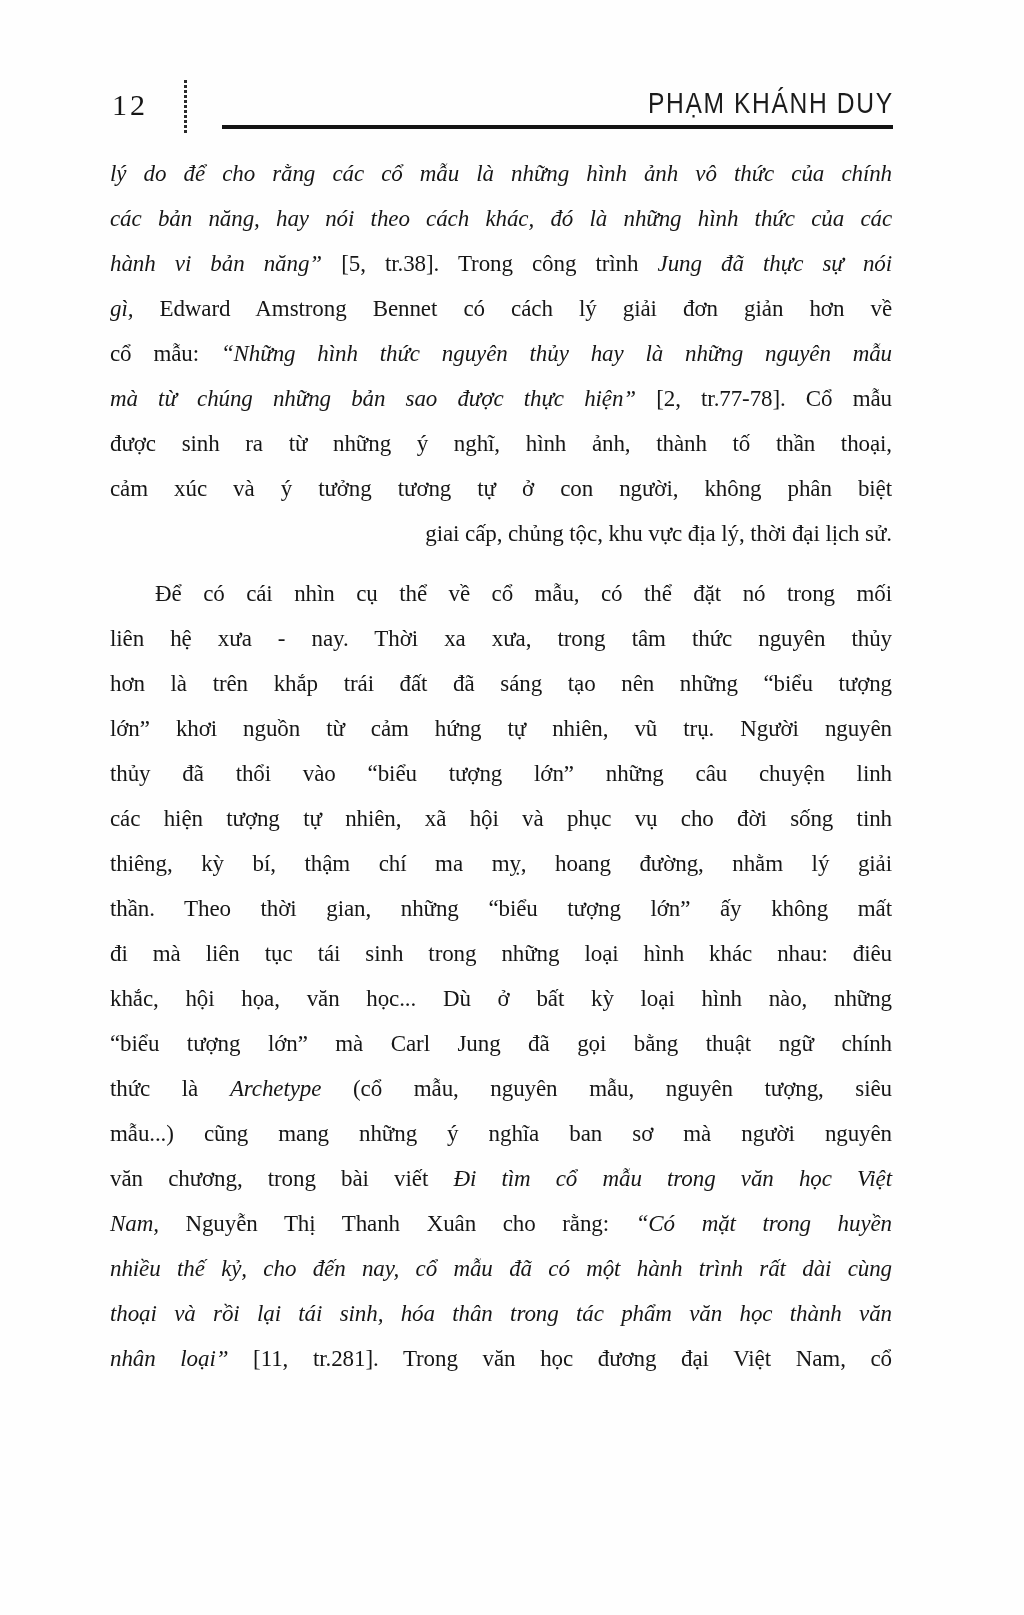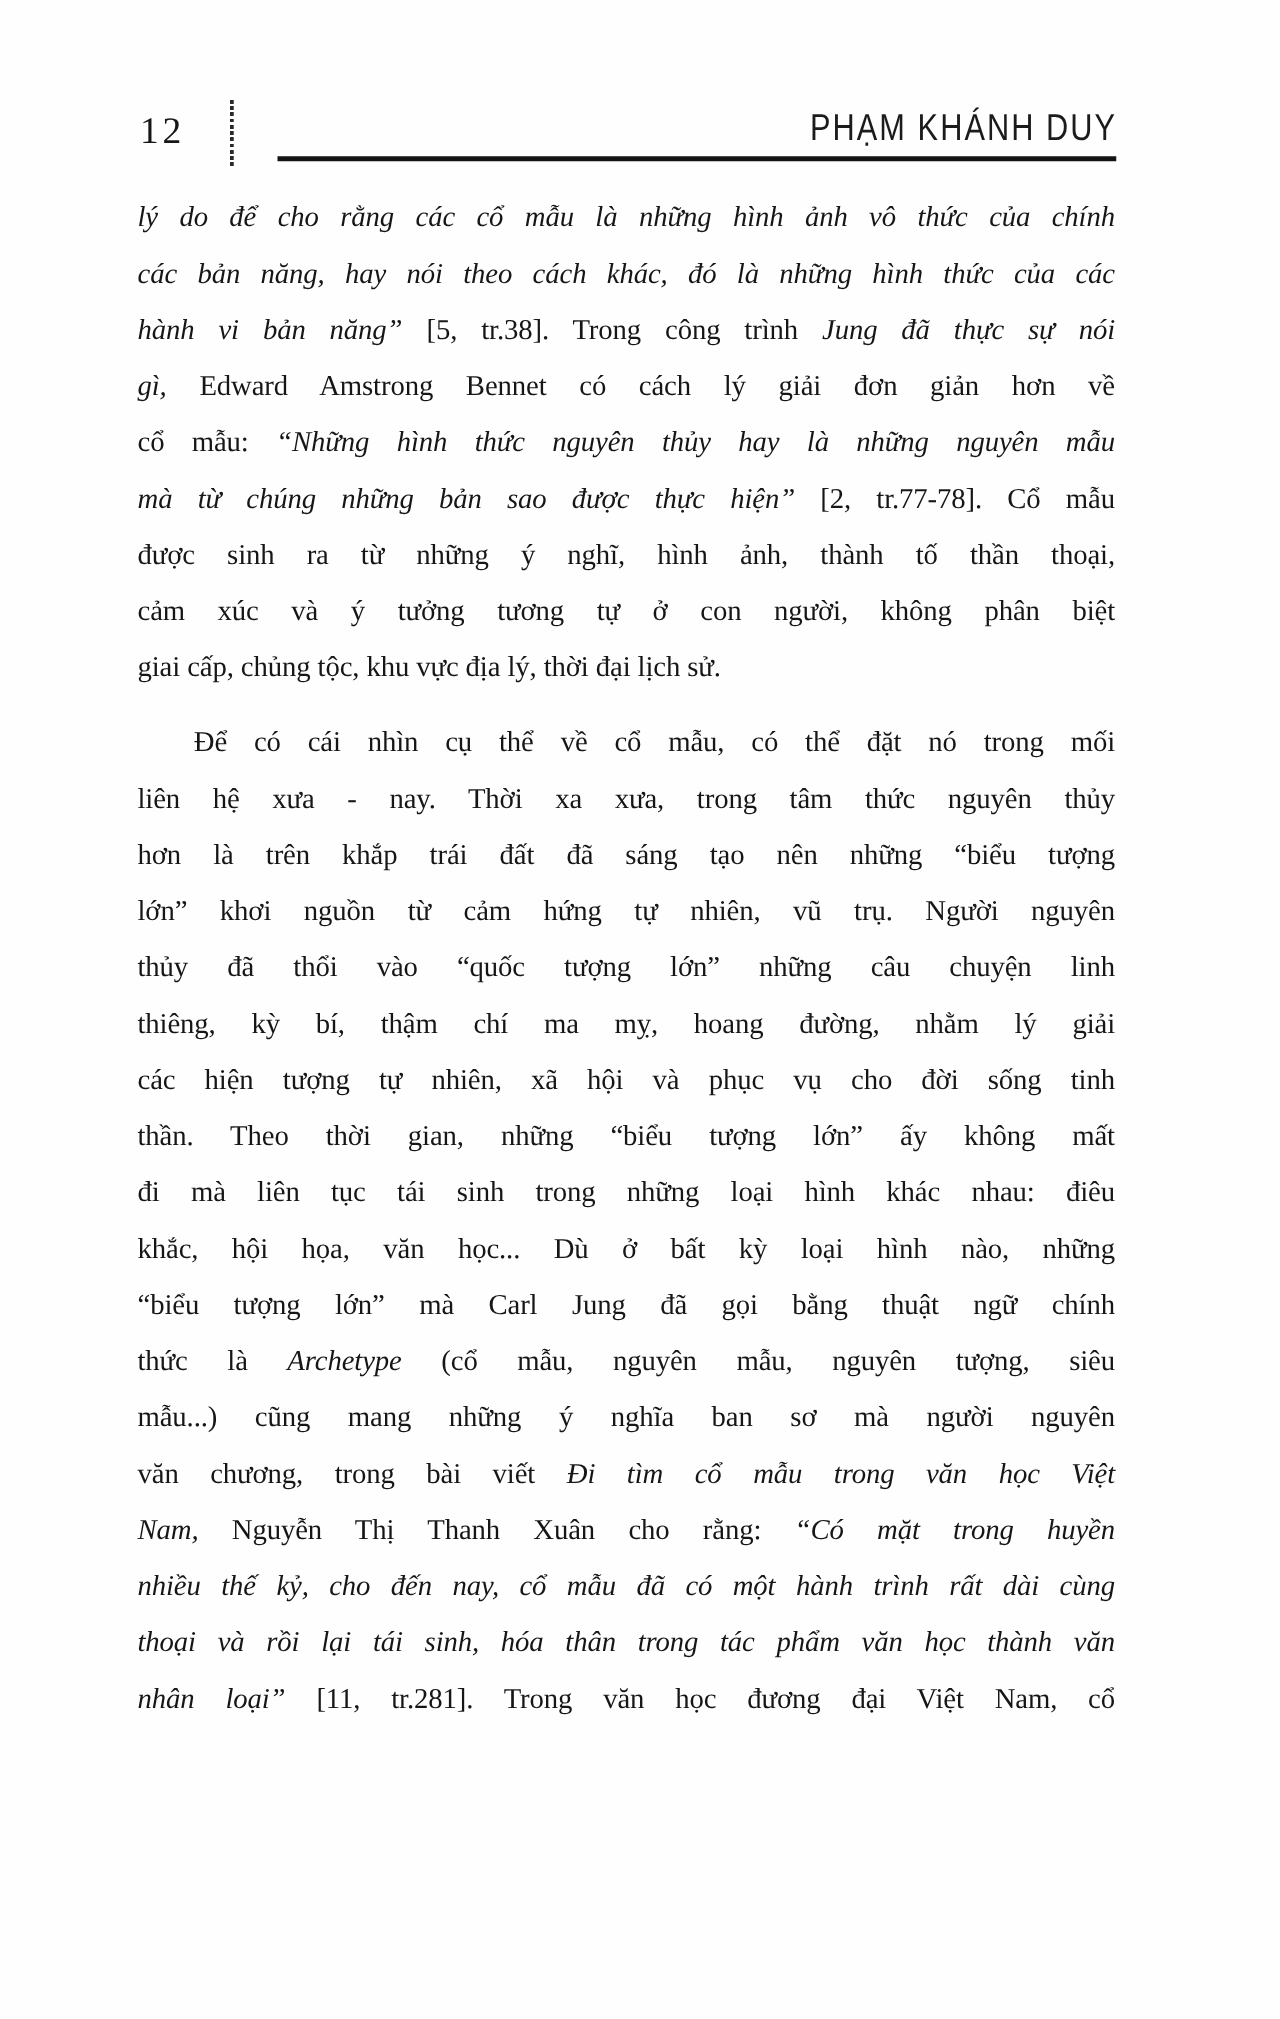--- a/index.html
+++ b/index.html
@@ -53,21 +53,21 @@
     left: 110px;
     top: 151px;
     width: 782px;
     font-size: 23px;
     line-height: 45px;
   }
   .paragraph { margin: 0; }
   .paragraph.spaced { margin-top: 15px; }
   .line {
     height: 45px;
-    text-align: left;
+    text-align: right;
   }
   .line.just {
     text-align: justify;
     text-align-last: justify;
   }
   .line.indent { text-indent: 45px; }
   .line em { font-style: italic; }
   .line span, .line em { letter-spacing: -0.1px; }
 </style>
 </head>
@@ -90,23 +90,23 @@
       <div class="line just"><em>mà từ chúng những bản sao được thực hiện” </em><span>[2, tr.77-78]. Cổ mẫu</span></div>
       <div class="line just"><span>được sinh ra từ những ý nghĩ, hình ảnh, thành tố thần thoại,</span></div>
       <div class="line just"><span>cảm xúc và ý tưởng tương tự ở con người, không phân biệt</span></div>
       <div class="line"><span>giai cấp, chủng tộc, khu vực địa lý, thời đại lịch sử.</span></div>
     </div>
     <div class="paragraph spaced">
       <div class="line just indent"><span>Để có cái nhìn cụ thể về cổ mẫu, có thể đặt nó trong mối</span></div>
       <div class="line just"><span>liên hệ xưa - nay. Thời xa xưa, trong tâm thức nguyên thủy</span></div>
       <div class="line just"><span>hơn là trên khắp trái đất đã sáng tạo nên những “biểu tượng</span></div>
       <div class="line just"><span>lớn” khơi nguồn từ cảm hứng tự nhiên, vũ trụ. Người nguyên</span></div>
-      <div class="line just"><span>thủy đã thổi vào “quốc tượng lớn” những câu chuyện linh</span></div>
+      <div class="line just"><span>thủy đã thổi vào “biểu tượng lớn” những câu chuyện linh</span></div>
+      <div class="line just"><span>các hiện tượng tự nhiên, xã hội và phục vụ cho đời sống tinh</span></div>
       <div class="line just"><span>thiêng, kỳ bí, thậm chí ma mỵ, hoang đường, nhằm lý giải</span></div>
-      <div class="line just"><span>các hiện tượng tự nhiên, xã hội và phục vụ cho đời sống tinh</span></div>
       <div class="line just"><span>thần. Theo thời gian, những “biểu tượng lớn” ấy không mất</span></div>
       <div class="line just"><span>đi mà liên tục tái sinh trong những loại hình khác nhau: điêu</span></div>
       <div class="line just"><span>khắc, hội họa, văn học... Dù ở bất kỳ loại hình nào, những</span></div>
       <div class="line just"><span>“biểu tượng lớn” mà Carl Jung đã gọi bằng thuật ngữ chính</span></div>
       <div class="line just"><span>thức là </span><em>Archetype</em><span> (cổ mẫu, nguyên mẫu, nguyên tượng, siêu</span></div>
       <div class="line just"><span>mẫu...) cũng mang những ý nghĩa ban sơ mà người nguyên</span></div>
       <div class="line just"><span>văn chương, trong bài viết </span><em>Đi tìm cổ mẫu trong văn học Việt</em></div>
       <div class="line just"><em>Nam, </em><span>Nguyễn Thị Thanh Xuân cho rằng: </span><em>“Có mặt trong huyền</em></div>
       <div class="line just"><em>nhiều thế kỷ, cho đến nay, cổ mẫu đã có một hành trình rất dài cùng</em></div>
       <div class="line just"><em>thoại và rồi lại tái sinh, hóa thân trong tác phẩm văn học thành văn</em></div>

